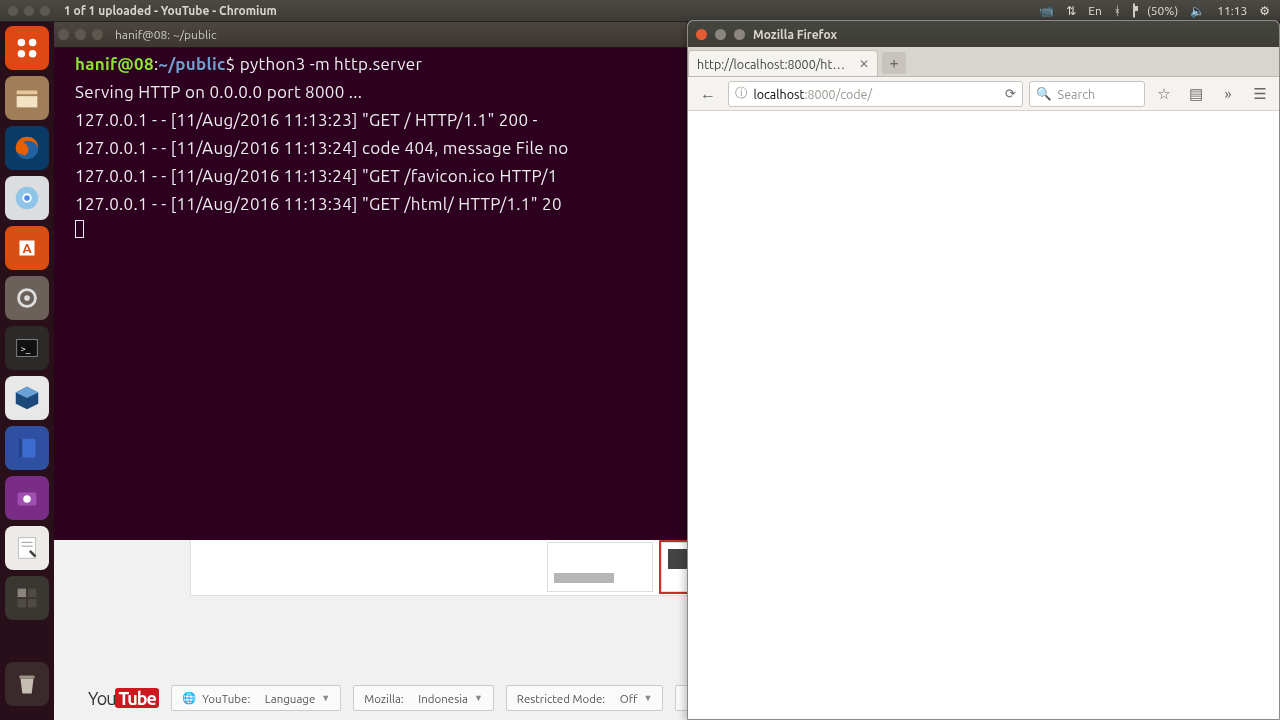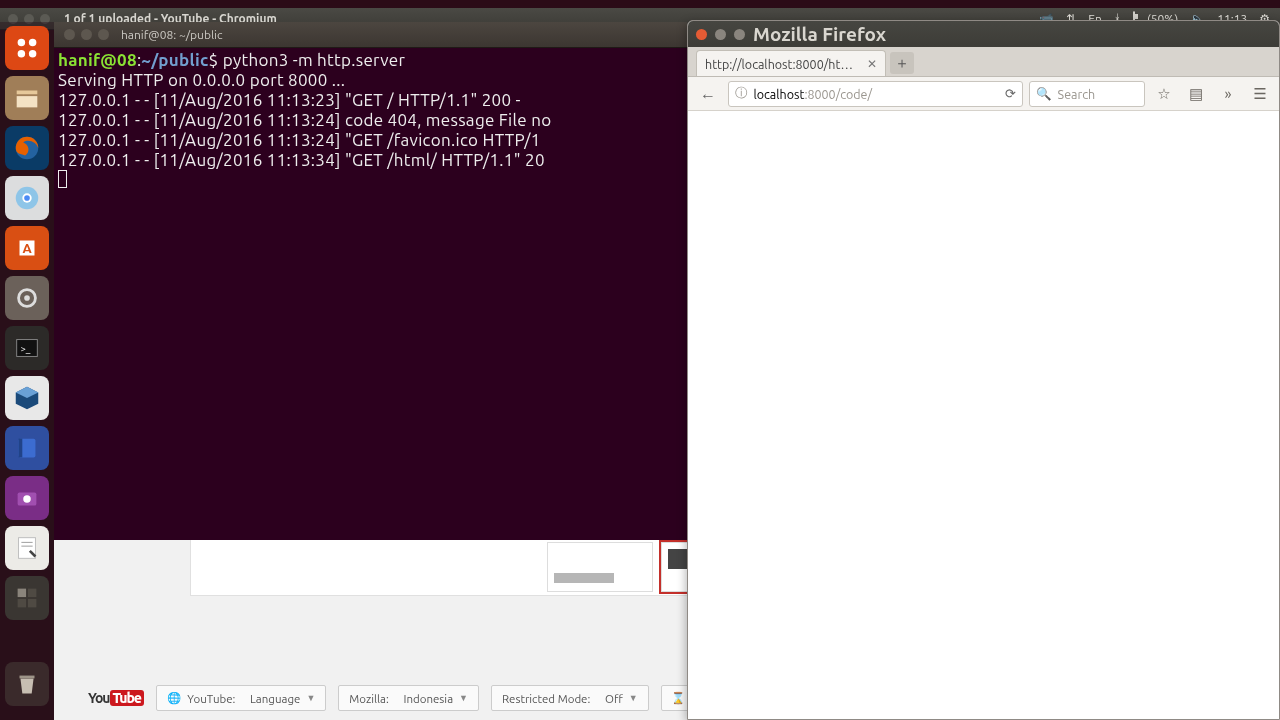--- a/index.html
+++ b/index.html
@@ -1,20 +1,20 @@
 <!DOCTYPE html>
 <html><head>
 <meta charset="utf-8">
 <style>
 * { margin: 0; padding: 0; box-sizing: border-box; font-family: "Ubuntu", "Liberation Sans", sans-serif; }
 html, body { width: 1280px; height: 720px; overflow: hidden; background: #2b0b17; }
 
 
 #topbar {
-  position: absolute; left: 0; top: 8px; width: 1280px; height: 22px;
+  position: absolute; left: 0; top: 0; width: 1280px; height: 22px;
   background: linear-gradient(#4a4944, #3c3b36);
   color: #dcdad4; font-size: 12px; display: flex; align-items: center;
   border-bottom: 1px solid #222;
 }
 #topbar .win-dots { display: flex; gap: 6px; padding: 0 8px; }
 #topbar .win-dots span { width: 10px; height: 10px; border-radius: 50%; background: #5b5a54; }
 #topbar .wtitle { margin-left: 6px; font-weight: 600; color: #d7d5cf; }
 #topbar .tray { margin-left: auto; display: flex; gap: 12px; padding-right: 10px; align-items: center; }
 #topbar .tray .ti { font-size: 12px; color: #e0ded8; }
 #batticon { width: 22px; height: 10px; border: 1px solid #cfcdc7; border-radius: 2px; position: relative; }
@@ -29,50 +29,50 @@
 }
 .lbtn { width: 44px; height: 44px; border-radius: 8px; background: #3a3632; position: relative; display: flex; align-items: center; justify-content: center; }
 .lbtn svg { width: 30px; height: 30px; }
 .trash { margin-top: auto; margin-bottom: 14px; }
 
 
 #termwin {
   position: absolute; left: 54px; top: 22px; width: 633px; height: 518px;
   background: #2c001e; color: #eeeeee; font-family: "Ubuntu Mono", "DejaVu Sans Mono", monospace;
 }
-#termbar { height: 26px; background: linear-gradient(#4c4640,#3c3631); display: flex; align-items: center; padding: 0 10px; gap: 6px; font-size: 12px; color: #cbc8c2; border-bottom: 1px solid #1f1a16; }
+#termbar { height: 26px; background: linear-gradient(#4c4640,#3c3631); display: flex; align-items: center; padding: 0 4px; gap: 6px; font-size: 12px; color: #cbc8c2; border-bottom: 1px solid #1f1a16; }
 #termbar .d { width: 11px; height: 11px; border-radius: 50%; background: #5d574f; }
-#termbody { padding: 2px 4px; font-size: 17px; line-height: 20px; white-space: pre; overflow: hidden; letter-spacing: 0.3px; }
+#termbody { padding: 2px 21px; font-size: 17px; line-height: 28px; white-space: pre; overflow: hidden; letter-spacing: 0.3px; }
 .sgreen { color: #8ae234; font-weight: bold; }
 .sblue { color: #729fcf; font-weight: bold; }
 .swhite { color: #eeeeee; }
 .cursor { display: inline-block; width: 9px; height: 18px; border: 1px solid #eeeeee; }
 
 
 #ytbg { position: absolute; left: 54px; right: 0; top: 540px; height: 180px; background: #f1f1f1; }
 .ytpanel { position: absolute; left: 136px; top: 0; right: 12px; height: 56px; background: #fff; border: 1px solid #e0e0e0; border-top: none; }
 .thumbrow { position: absolute; left: 356px; top: 2px; display: flex; gap: 8px; }
 .thumb { width: 106px; height: 50px; background: #fff; border: 1px solid #ddd; position: relative; }
 .thumb.sel { outline: 2px solid #c4302b; }
 .thumb .bar { position: absolute; left: 6px; bottom: 8px; width: 60px; height: 10px; background: #b6b6b6; }
 .ytfooter { position: absolute; left: 34px; right: 20px; bottom: 6px; height: 32px; display: flex; align-items: center; gap: 12px; }
-.ytlogo { font-weight: bold; font-size: 14px; letter-spacing: -1px; color: #333; }
+.ytlogo { font-weight: normal; font-size: 18px; letter-spacing: -1px; color: #333; }
 .ytlogo b { color: #fff; background: #cc181e; padding: 0 3px; border-radius: 3px; }
 .pillbtn { height: 26px; background: #fafafa; border: 1px solid #ccc; border-radius: 2px; display: flex; align-items: center; padding: 0 10px; font-size: 11.5px; color: #555; gap: 6px; }
 .pillbtn .caret { font-size: 9px; color: #888; }
 
 
 #ff {
   position: absolute; left: 687px; top: 20px; width: 593px; height: 700px;
   background: #fff; border: 1px solid #8f8a85; border-radius: 6px 6px 0 0;
   box-shadow: -2px 2px 8px rgba(0,0,0,.25); overflow: hidden;
 }
-#ff .titlebar { height: 26px; background: linear-gradient(#464641,#3d3c37); display: flex; align-items: center; padding: 0 8px; gap: 8px; color: #d9d6cf; font-size: 19px; font-weight: 600; }
+#ff .titlebar { height: 26px; background: linear-gradient(#464641,#3d3c37); display: flex; align-items: center; padding: 0 8px; gap: 8px; color: #d9d6cf; font-size: 12px; font-weight: 600; }
 #ff .td { width: 11px; height: 11px; border-radius: 50%; }
-#ff .tabstrip { height: 30px; background: #d8d4ce; display: flex; align-items: flex-end; padding-left: 8px; gap: 4px; border-bottom: 1px solid #bfbbb4; }
+#ff .tabstrip { height: 30px; background: #d8d4ce; display: flex; align-items: flex-end; gap: 4px; border-bottom: 1px solid #bfbbb4; }
 #ff .tab { height: 26px; background: #f5f3f0; border: 1px solid #c2beb6; border-bottom: none; border-radius: 4px 4px 0 0; padding: 0 8px; display: flex; align-items: center; font-size: 12.5px; color: #444; gap: 8px; max-width: 190px; }
 #ff .tab .x { font-size: 12px; color: #777; }
 #ff .newtab { width: 24px; height: 22px; background: #c8c4bd; border-radius: 3px; display: flex; align-items: center; justify-content: center; color: #555; font-size: 15px; margin-bottom: 2px; }
 #ff .toolbar { height: 34px; background: #f5f3f0; border-bottom: 1px solid #d6d2cb; display: flex; align-items: center; padding: 0 6px; gap: 6px; }
 #ff .navbtn { width: 28px; height: 26px; display: flex; align-items: center; justify-content: center; color: #666; font-size: 16px; }
 #ff .urlbar { flex: 1; height: 26px; background: #fff; border: 1px solid #c9c5be; border-radius: 3px; display: flex; align-items: center; padding: 0 6px; font-size: 12.5px; gap: 6px; }
 #ff .urlbar .muted { color: #9a968f; }
 #ff .reload { font-size: 13px; color: #666; margin-left: auto; }
 #ff .searchbar { width: 116px; height: 26px; background: #fff; border: 1px solid #c9c5be; border-radius: 3px; display: flex; align-items: center; padding: 0 6px; font-size: 12.5px; color: #9a968f; gap: 6px; }
 #ff .tbtn { width: 26px; height: 26px; display: flex; align-items: center; justify-content: center; color: #6b6761; font-size: 15px; }

